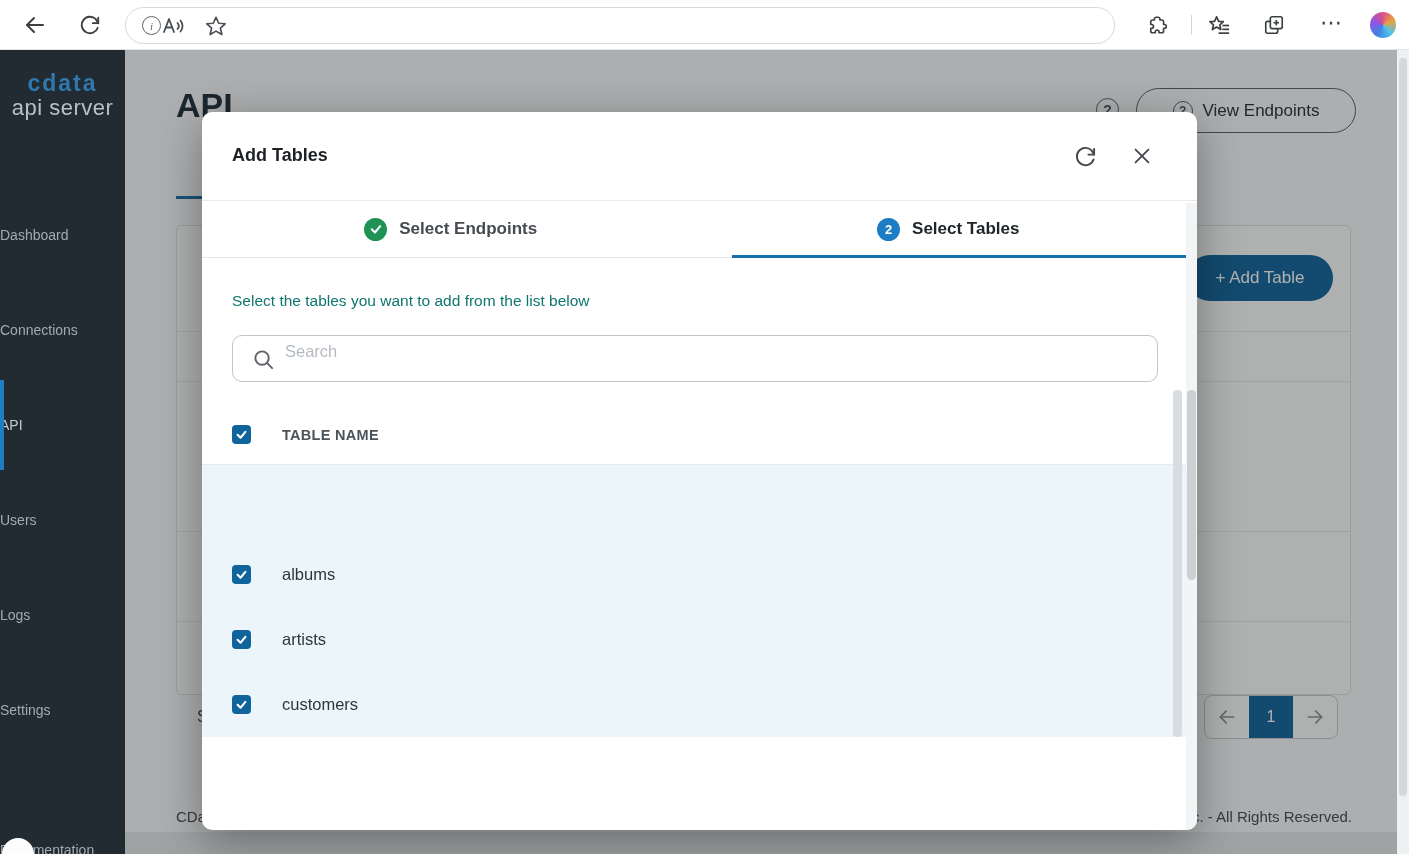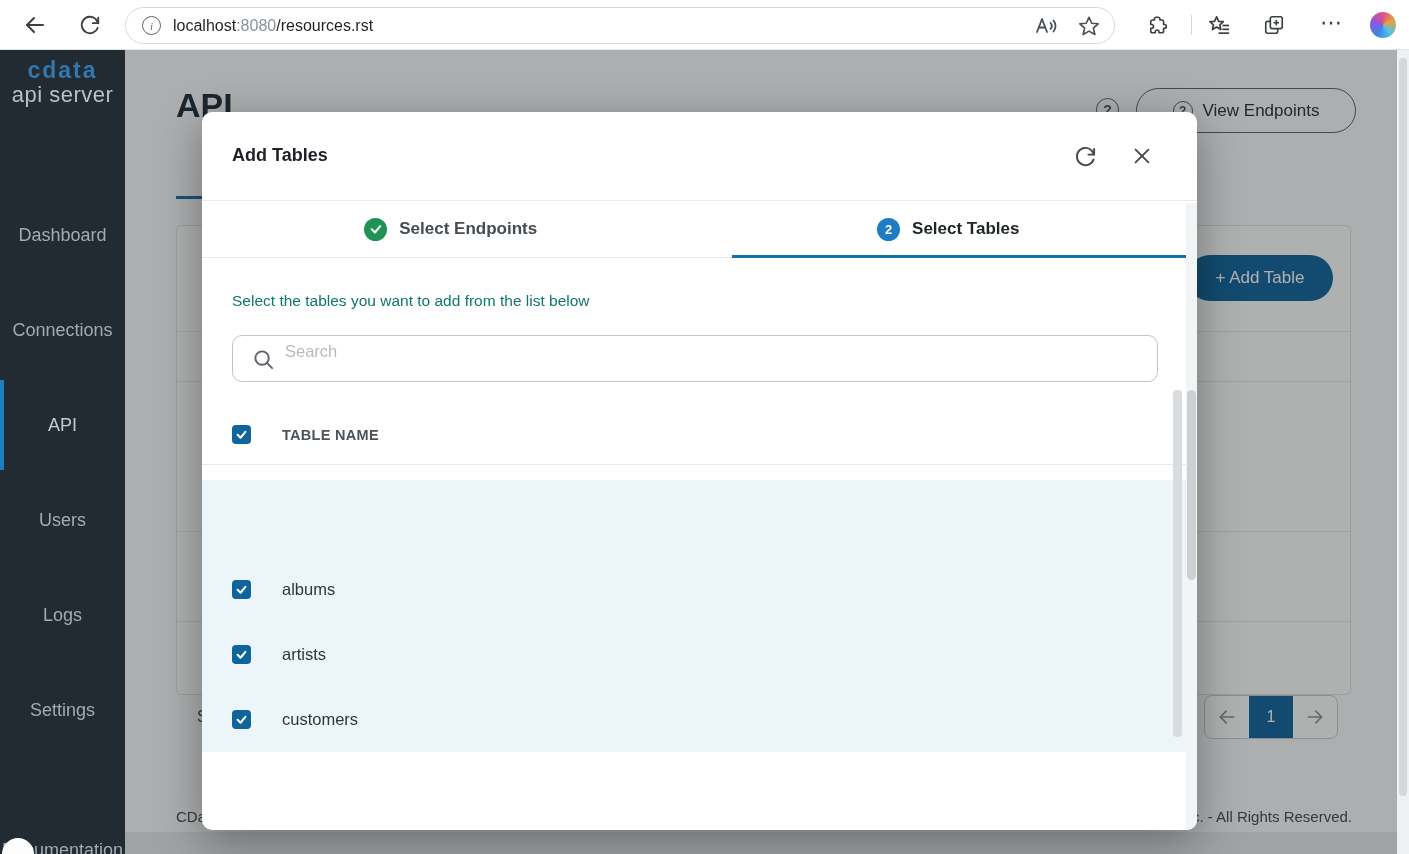--- a/index.html
+++ b/index.html
@@ -12,25 +12,25 @@
   #url-text { font-size:16px; margin-left:12px; flex:1; white-space:nowrap; }
   .url-dark { color:#1f2328; }
   .url-gray { color:#8b9197; }
   .glyph-circle { display:inline-flex; align-items:center; justify-content:center; border-radius:50%; }
   #copilot-icon { position:absolute; left:1370px; top:12px; width:26px; height:26px; border-radius:50%;
      background:conic-gradient(from 210deg,#3f84e0,#8a57e8,#d94f8e,#e8a33d,#4fc3e8,#3f84e0); }
   .tb-divider { position:absolute; left:1191px; top:15px; width:1px; height:20px; background:#d5d8da; }
 
   
   #sidebar { position:absolute; left:0; top:50px; width:125px; height:804px; background:#212b31; overflow:hidden; z-index:2; }
-  #logo { text-align:center; padding-top:7px; }
+  #logo { text-align:center; padding-top:20px; }
   #logo-top { color:#3078ad; font-size:23px; font-weight:bold; letter-spacing:2px; }
   #logo-bottom { color:#b9c1c6; font-size:22px; font-weight:300; letter-spacing:0.5px; margin-top:-2px; }
-  .nav-item { position:absolute; left:0; width:125px; height:30px; display:flex; align-items:center; justify-content:center;
-     color:#a2abb1; font-size:18px; cursor:pointer; }
+  .nav-item { position:absolute; left:0; width:125px; height:30px; display:flex; align-items:center; 
+     color:#a2abb1; font-size:14px; cursor:pointer; }
   .nav-item.active { color:#c2cbd1; }
   #active-bar { position:absolute; left:0; top:330px; width:4px; height:90px; background:#1d7fc0; }
   #corner-notch { position:absolute; left:2px; top:838px; width:32px; height:32px; border-radius:50%; background:#fdfdfd; z-index:9; }
 
   
   #main { position:absolute; left:125px; top:50px; width:1284px; height:804px; background:#fbfcfd; z-index:1; }
   #page-title { position:absolute; left:51px; top:36px; font-size:34px; font-weight:bold; color:#1b2b38; }
   #help-badge { position:absolute; left:971px; top:48px; width:23px; height:23px; border:1.5px solid #565e64; color:#4a5258; font-size:14px; font-weight:bold; }
   #view-endpoints { position:absolute; left:1011px; top:38px; width:220px; height:45px; border:1.5px solid #575f65; border-radius:23px;
      display:flex; align-items:center; justify-content:center; gap:10px; color:#272e33; font-size:17px; background:transparent; cursor:pointer; }
@@ -77,21 +77,21 @@
   #search-box { position:absolute; left:30px; top:223px; width:926px; height:47px; border:1px solid #bfc4c8; border-radius:10px; background:#fff; }
   #search-box svg { position:absolute; left:19px; top:12px; }
   #search-input { position:absolute; left:52px; top:1px; width:860px; height:29px; border:none; outline:none; font-size:16.5px; color:#30363b;
      font-family:"Liberation Sans", sans-serif; background:transparent; }
   #search-input::placeholder { color:#b5bbc0; }
 
   .checkbox { position:absolute; width:19px; height:19px; border-radius:4px; background:#0f649c; display:flex; align-items:center; justify-content:center; cursor:pointer; }
   #col-header { position:absolute; left:80px; top:315px; font-size:14.5px; font-weight:bold; color:#4b545a; letter-spacing:0.3px; }
   #list-divider { position:absolute; left:0; top:352px; width:100%; height:1px; background:#e7e9ea; }
 
-  #blue-region { position:absolute; left:0; top:353px; width:100%; height:272px; background:#ecf5fa;margin-top:15px; }
+  #blue-region { position:absolute; left:0; top:353px; width:100%; height:272px; background:#ecf5fa; }
   .row-label { position:absolute; left:80px; font-size:16.5px; color:#30363b; }
   #inner-scroll-thumb { position:absolute; left:971px; top:278px; width:9px; height:347px; background:#d9dcde; border-radius:4px; }
   #modal-scroll-track { position:absolute; left:984px; top:91px; width:11px; height:627px; background:#f3f4f5; }
   #modal-scroll-thumb { position:absolute; left:1px; top:187px; width:9px; height:190px; background:#cdd0d2; border-radius:5px; }
 
   #modal-footer { position:absolute; left:0; top:628px; width:100%; height:90px; background:#fff; }
   #back-btn { position:absolute; left:44px; top:33px; display:flex; align-items:center; gap:14px; cursor:pointer; color:#343a40; }
   #back-btn span { font-size:16.5px; }
   #cancel-btn { position:absolute; left:752px; top:35px; font-size:16.5px; color:#3a4147; cursor:pointer; background:none; border:none;
      font-family:"Liberation Sans", sans-serif; }
@@ -109,21 +109,20 @@
       </svg>
   </div>
   <div class="tb-btn" style="left:78px;top:13px;width:24px;height:24px;">
     <svg width="22" height="22" viewBox="0 0 24 24" fill="none" stroke="#3c4043" stroke-width="2" stroke-linecap="round" stroke-linejoin="round">
         <path d="M21 4v6h-6"></path>
         <path d="M20.49 15a9 9 0 1 1-2.12-9.36L21 10"></path>
       </svg>
   </div>
   <div id="url-bar">
     <span class="glyph-circle" style="width:19px;height:19px;border:1.5px solid #5f6368;color:#5f6368;font-size:11px;font-style:italic;font-family:'Liberation Serif',serif;">i</span>
-    <span id="url-text"><span class="url-dark">localhost</span><span class="url-gray">:8080</span><span class="url-dark">/resources.rst</span></span>
     <span class="tb-btn" style="position:static;margin-right:20px;">
       <svg width="24" height="24" viewBox="0 0 24 24" fill="none" stroke="#4a4f54" stroke-width="1.8" stroke-linecap="round" stroke-linejoin="round">
           <path d="M3 18 L8 5 L13 18"></path>
           <path d="M5.2 13.5h5.6"></path>
           <path d="M16.5 9a4.5 4.5 0 0 1 0 6"></path>
           <path d="M19.5 6.5a8.5 8.5 0 0 1 0 11"></path>
         </svg>
     </span>
     <span class="tb-btn" style="position:static;">
       <svg width="22" height="22" viewBox="0 0 24 24" fill="none" stroke="#4a4f54" stroke-width="1.8" stroke-linejoin="round">

